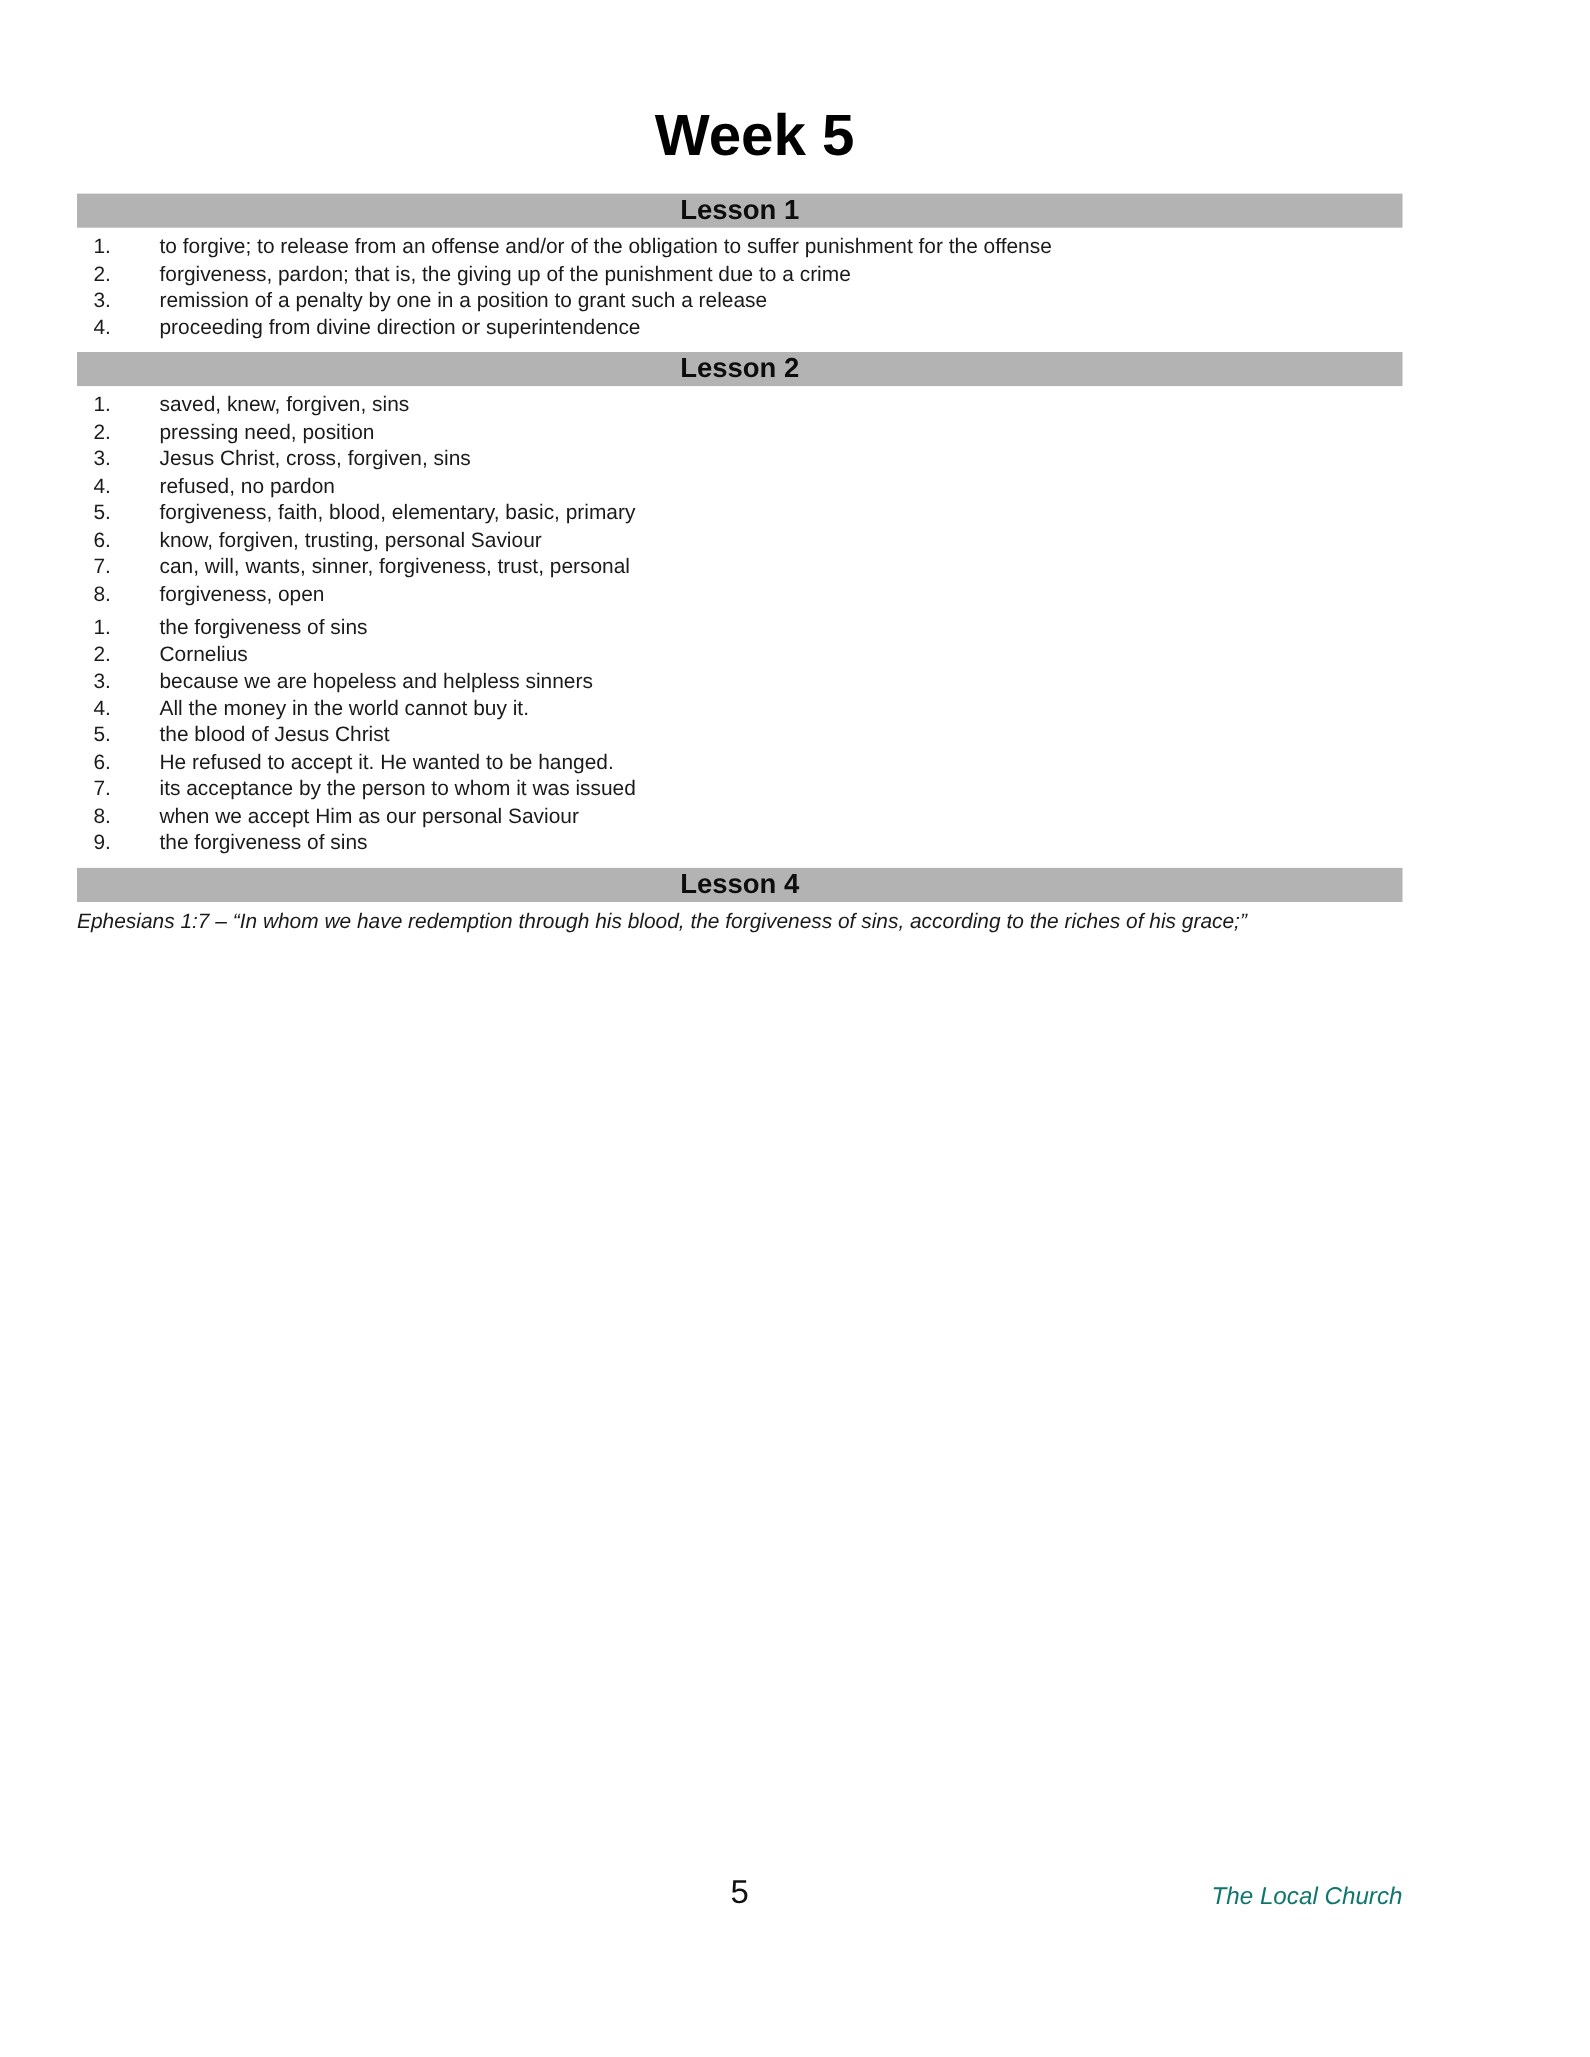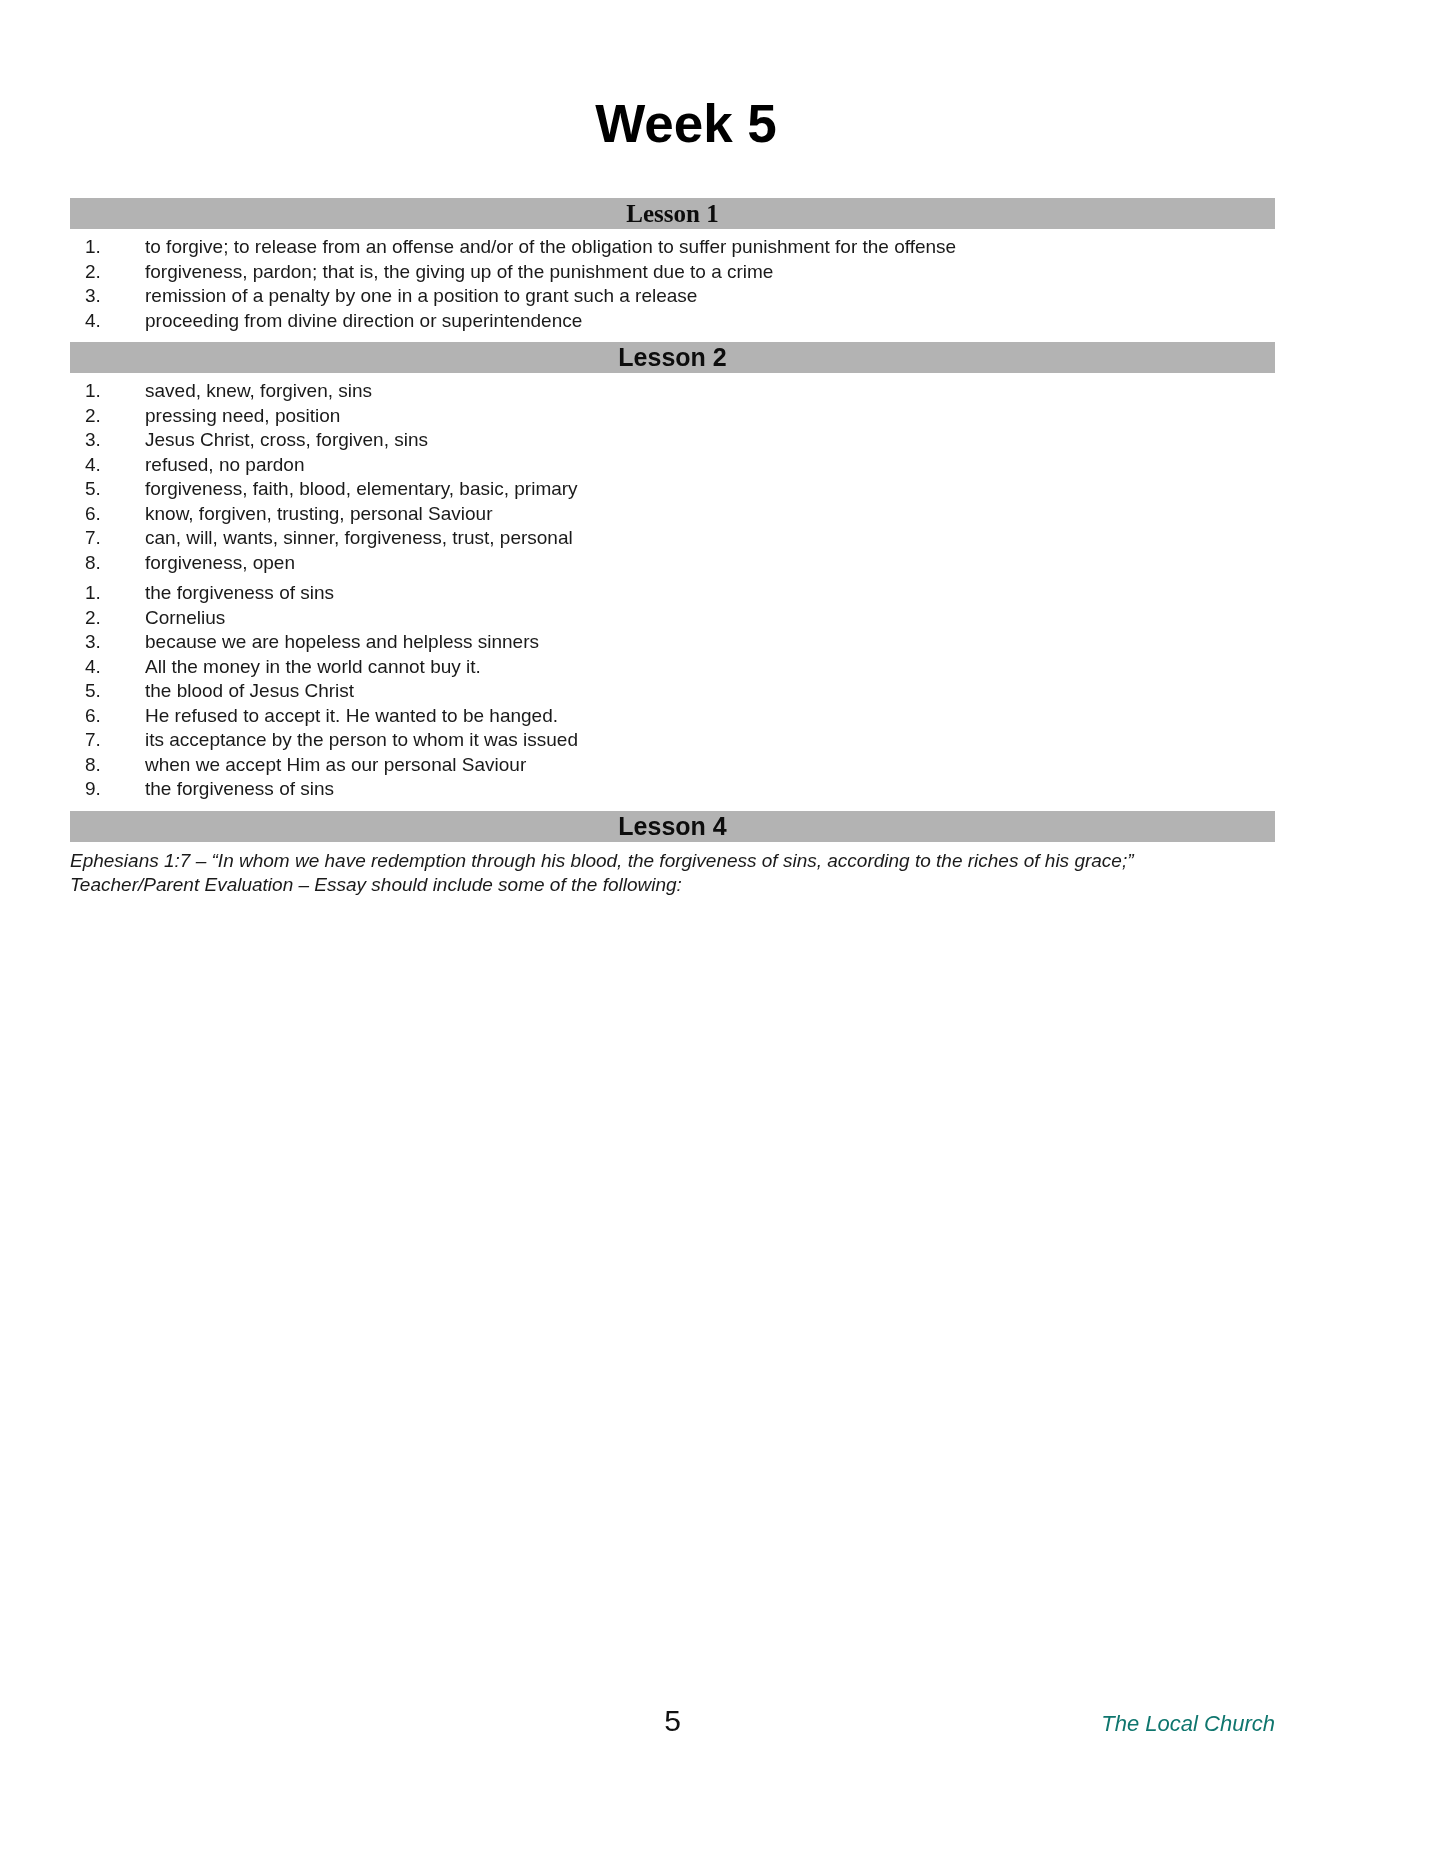--- a/index.html
+++ b/index.html
@@ -35,22 +35,21 @@
     width: 1205px;
     height: 31px;
     line-height: 31px;
     background: #b3b3b3;
     text-align: center;
     font-size: 25px;
     font-weight: 700;
     color: #0d0d0d;
   }
   .lesson-banner.first {
-    margin-top: 50px;
-    font-family: Liberation Serif, serif;
+    margin-top: 28px;
   }
   .answer-list {
     margin-top: 6px;
     width: 1232px;
   }
   .answer-row {
     display: flex;
     font-size: 19px;
     line-height: 24.5px;
   }
@@ -222,21 +221,20 @@
           <span class="answer-text">the forgiveness of sins</span>
         </div>
 
       </div>
 
     <div class="lesson-banner">Lesson 4</div>
     <div class="paragraphs">
 
         <p>Ephesians 1:7 – “In whom we have redemption through his blood, the forgiveness of sins, according to the riches of his grace;”</p>
 
-        <p>Teacher/Parent Evaluation – Essay should include some of the following:</p>
 
       </div>
 
   </div>
 
   <div class="footer">
     <div class="page-number">5</div>
     <div class="book-title">The Local Church</div>
   </div>
 </div>

